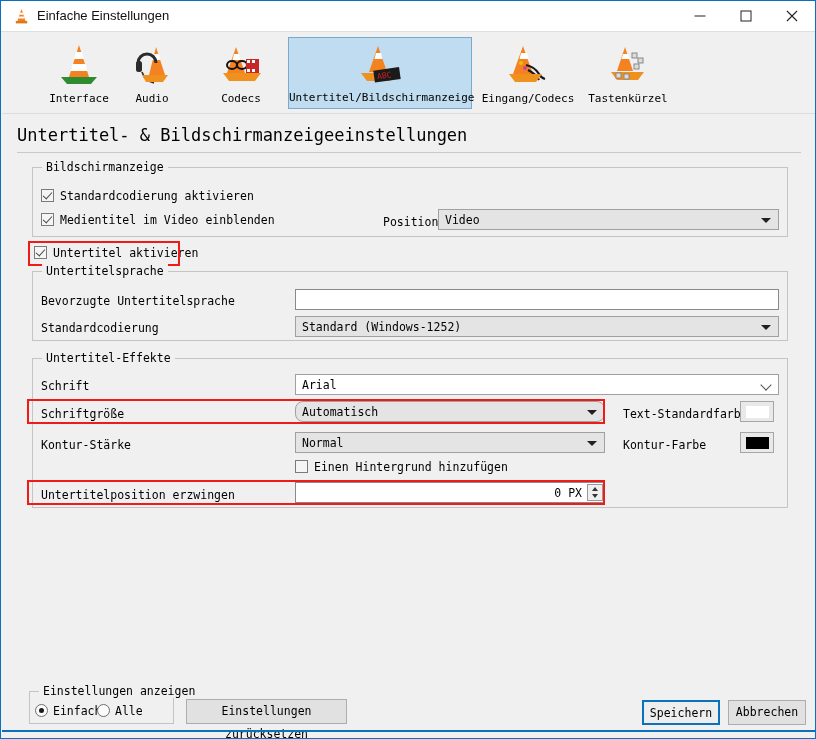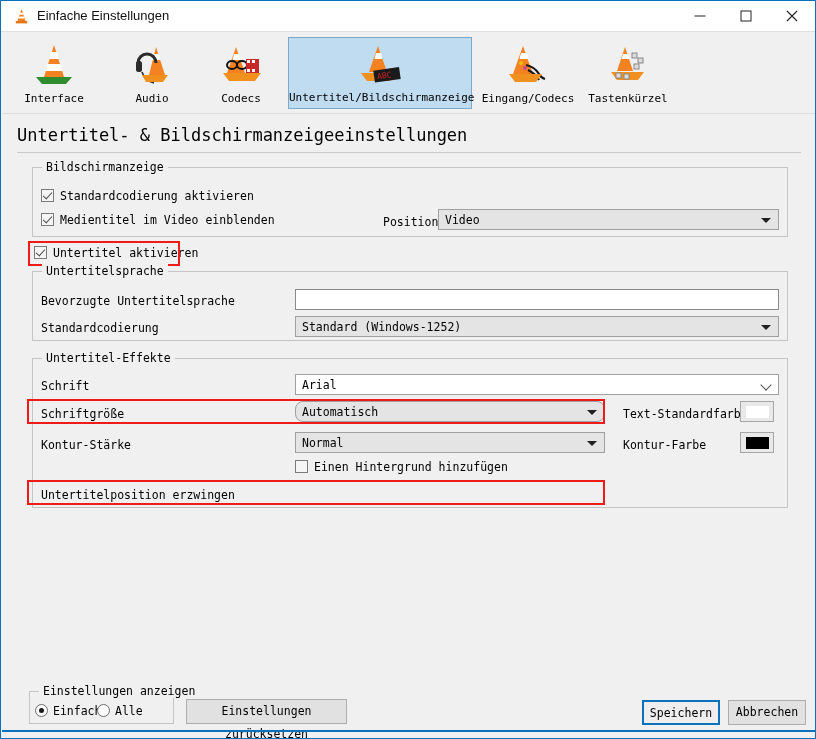--- a/index.html
+++ b/index.html
@@ -334,21 +334,21 @@
     </div>
     <div class="winbtn wb-close">
       <svg width="13" height="13" viewBox="0 0 13 13">
           <path d="M1.5,1.5 L11.5,11.5 M11.5,1.5 L1.5,11.5" stroke="#222" stroke-width="1.1"></path>
         </svg>
     </div>
   </div>
 
   <div class="toolbar">
 
-    <div class="tb-item" style="left:4px; width:96px;">
+    <div class="tb-item" style="left:29px; width:96px;">
       <span class="tb-icon">
         <svg width="48" height="46" viewBox="0 0 48 46">
           <polygon points="24,4 34,36 14,36" fill="#f58220"></polygon>
           <polygon points="21,11 27,11 29,18 19,18" fill="#ffffff"></polygon>
           <polygon points="17.5,23 30.5,23 32.5,30 15.5,30" fill="#ffffff"></polygon>
           <polygon points="6,36 42,36 36,43 12,43" fill="#2e8b2e"></polygon>
         </svg>
       </span>
       <span class="tb-label">Interface</span>
     </div>
@@ -504,20 +504,27 @@
   <div class="lbl" style="left:622px; top:437px;">Kontur-Farbe</div>
   <div class="swatch" style="left:739px; top:431px;">
     <i style="background:#000000;"></i>
   </div>
 
   <div class="chk" style="left:294px; top:459px;">
     <span class="chkbox"></span><span>Einen Hintergrund hinzufügen</span>
   </div>
 
   <div class="lbl" style="left:40px; top:487px;">Untertitelposition erzwingen</div>
+  <div class="spin" style="left:294px; top:481px; width:310px;">
+    <span class="sval">0 PX</span>
+    <span class="sbtns">
+      <span class="sup"></span>
+      <span class="sdn"></span>
+    </span>
+  </div>
   <div class="redbox" style="left:26px; top:479px; width:578px; height:25px;"></div>
 
   <div class="group" style="left:28px; top:690px; width:145px; height:33px;">
     <span class="group-title">Einstellungen anzeigen</span>
   </div>
 
   <div class="radio" style="left:34px; top:703px;">
     <span class="radiodot on"></span><span>Einfach</span>
   </div>
   <div class="radio" style="left:96px; top:703px;">

